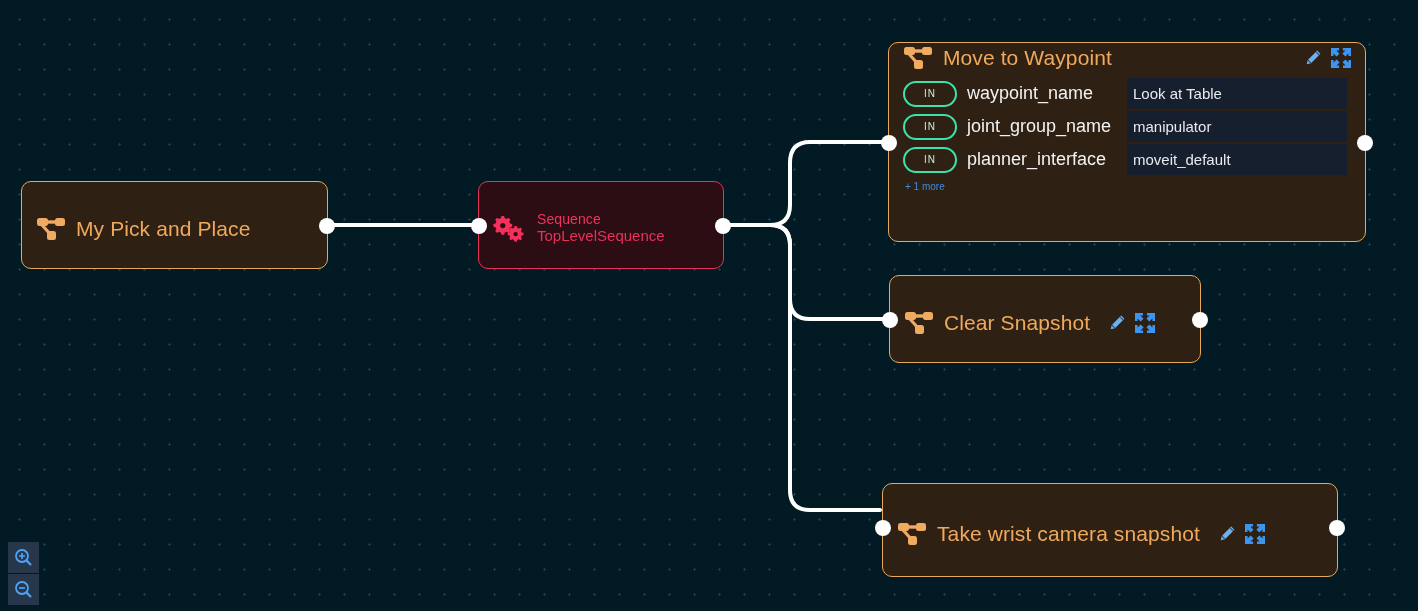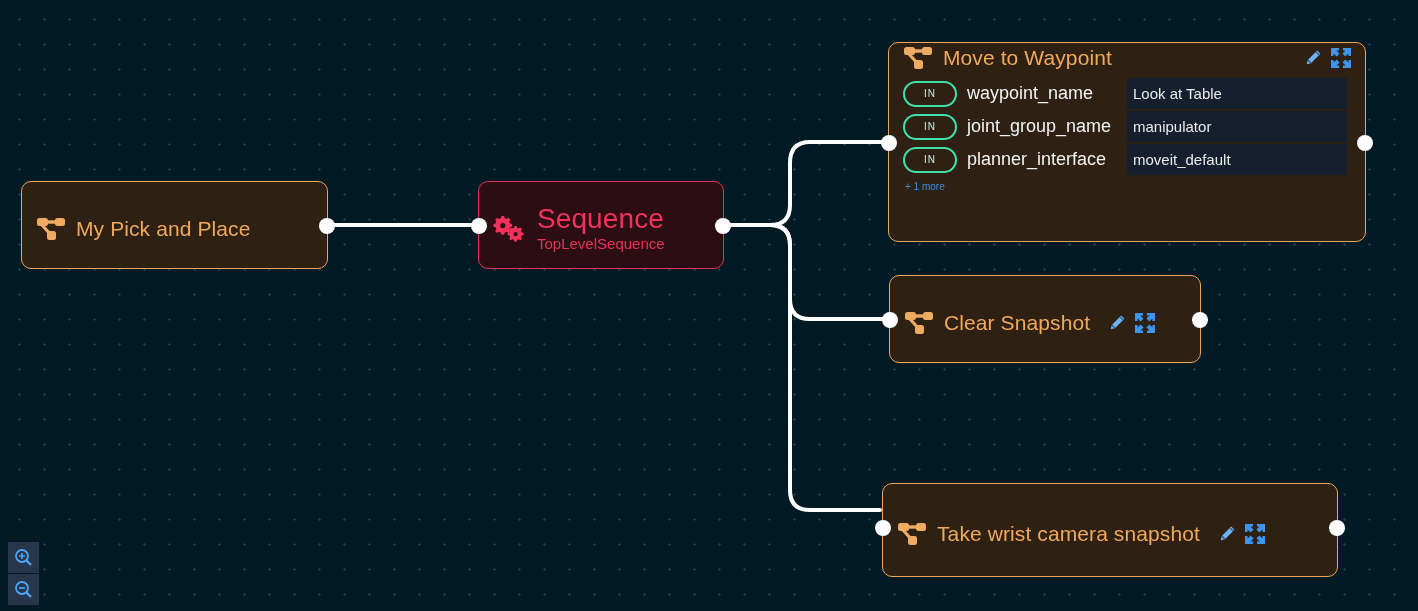--- a/index.html
+++ b/index.html
@@ -57,21 +57,21 @@
   }
 
   .node-title {
     font-size: 21px;
     color: #f0a95c;
     white-space: nowrap;
     letter-spacing: .1px;
   }
   .node.control .node-title {
     color: #f4315c;
-    font-size: 28px;
+    font-size: 14px;
     line-height: 1.1;
   }
   .node-subtitle {
     font-size: 15px;
     color: #e8315a;
     line-height: 1.25;
   }
   .title-block { display: flex; flex-direction: column; justify-content: center; }
 
   

